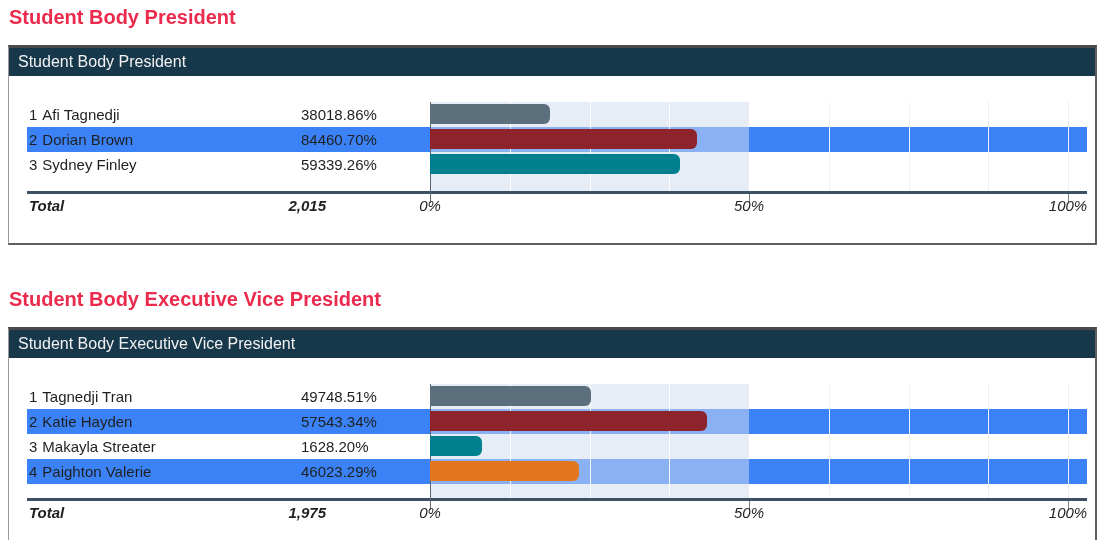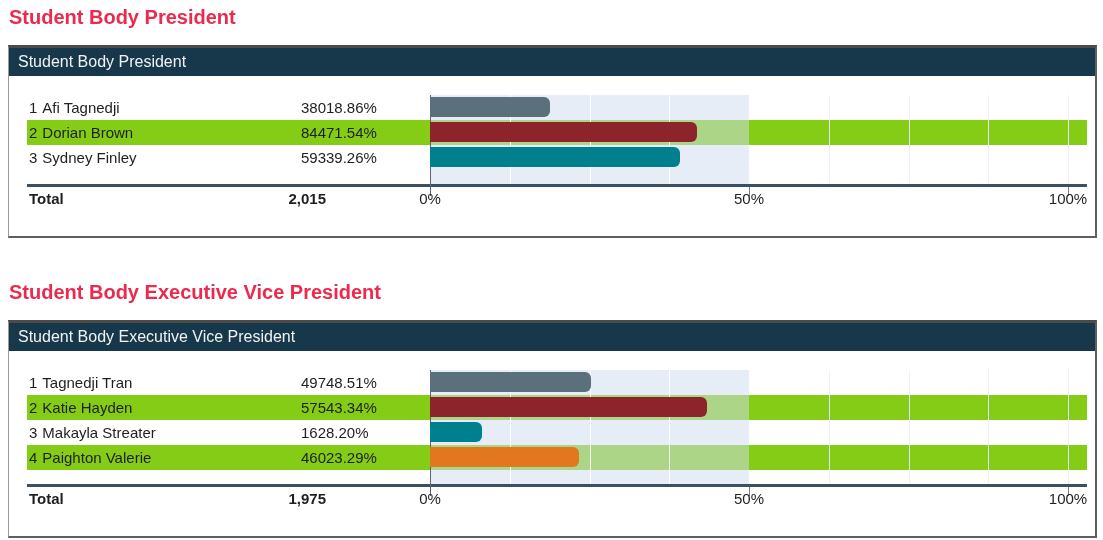--- a/index.html
+++ b/index.html
@@ -14,39 +14,39 @@
   }
   .contest-section.second .contest-heading{margin-top:42px;}
   .panel{
     border:2px solid #5f5f5f;border-top:3px solid #4a4a4a;border-left:1px solid #999999;
     background:#ffffff;
   }
   .panel-header{
     background:#17374a;color:#f2f2f2;height:28px;line-height:28px;
     padding-left:9px;font-size:16px;
   }
-  .panel-body{padding:19px 8px 0 18px;}
+  .panel-body{padding:26px 8px 0 18px;}
   .rows{position:relative;border-bottom:3px solid #3d4f62;}
   .row,.total-row{display:grid;grid-template-columns:204px 95px 88px 1fr;}
   .row{height:25px;line-height:25px;}
-  .row.alt{background:#84cc16;}
+  .row.alt{background:#3b82f6;}
   .cell-name{padding-left:2px;white-space:nowrap;overflow:hidden;}
   .cell-rank{margin-right:5px;}
   .cell-votes{text-align:right;}
   .cell-pct{text-align:left;}
   .chart-pad{height:14px;}
   .chart-overlay{position:absolute;left:403px;top:0;bottom:0;width:638px;}
   .band{position:absolute;left:0;top:0;bottom:0;width:50%;background:rgba(209,221,239,0.52);}
   .gridline{position:absolute;top:0;bottom:0;width:1px;}
   .gridline.g-left{background:rgba(255,255,255,0.9);}
   .gridline.g-right{background:#edf0f5;}
   .zero-axis{position:absolute;left:0;top:0;bottom:-12px;width:1px;background:#5a6673;}
   .tick-mark{position:absolute;bottom:-12px;height:9px;width:1px;background:#76818c;}
   .result-bar{position:absolute;height:20px;border-radius:0 6px 6px 0;}
-  .total-row{height:24px;line-height:24px;font-weight:bold;}
+  .total-row{height:24px;line-height:24px;font-weight:bold;font-style:italic;}
   .axis-cell{position:relative;font-weight:normal;}
   .axis-scale{position:absolute;left:16px;top:0;bottom:0;width:638px;}
   .tick-label{position:absolute;transform:translateX(-50%);white-space:nowrap;}
   .footer-space{height:25px;}
 </style>
 </head>
 <body>
 
 <div class="content">
   <section class="contest-section">
@@ -65,21 +65,21 @@
     <div class="cell-votes">380</div>
     <div class="cell-pct">18.86%</div>
     <div></div>
   </div>
 
   <div class="row alt">
     <div class="cell-name">
       <span class="cell-rank">2</span><span>Dorian Brown</span>
     </div>
     <div class="cell-votes">844</div>
-    <div class="cell-pct">71.54%</div>
+    <div class="cell-pct">60.70%</div>
     <div></div>
   </div>
 
   <div class="row">
     <div class="cell-name">
       <span class="cell-rank">3</span><span>Sydney Finley</span>
     </div>
     <div class="cell-votes">593</div>
     <div class="cell-pct">39.26%</div>
     <div></div>

